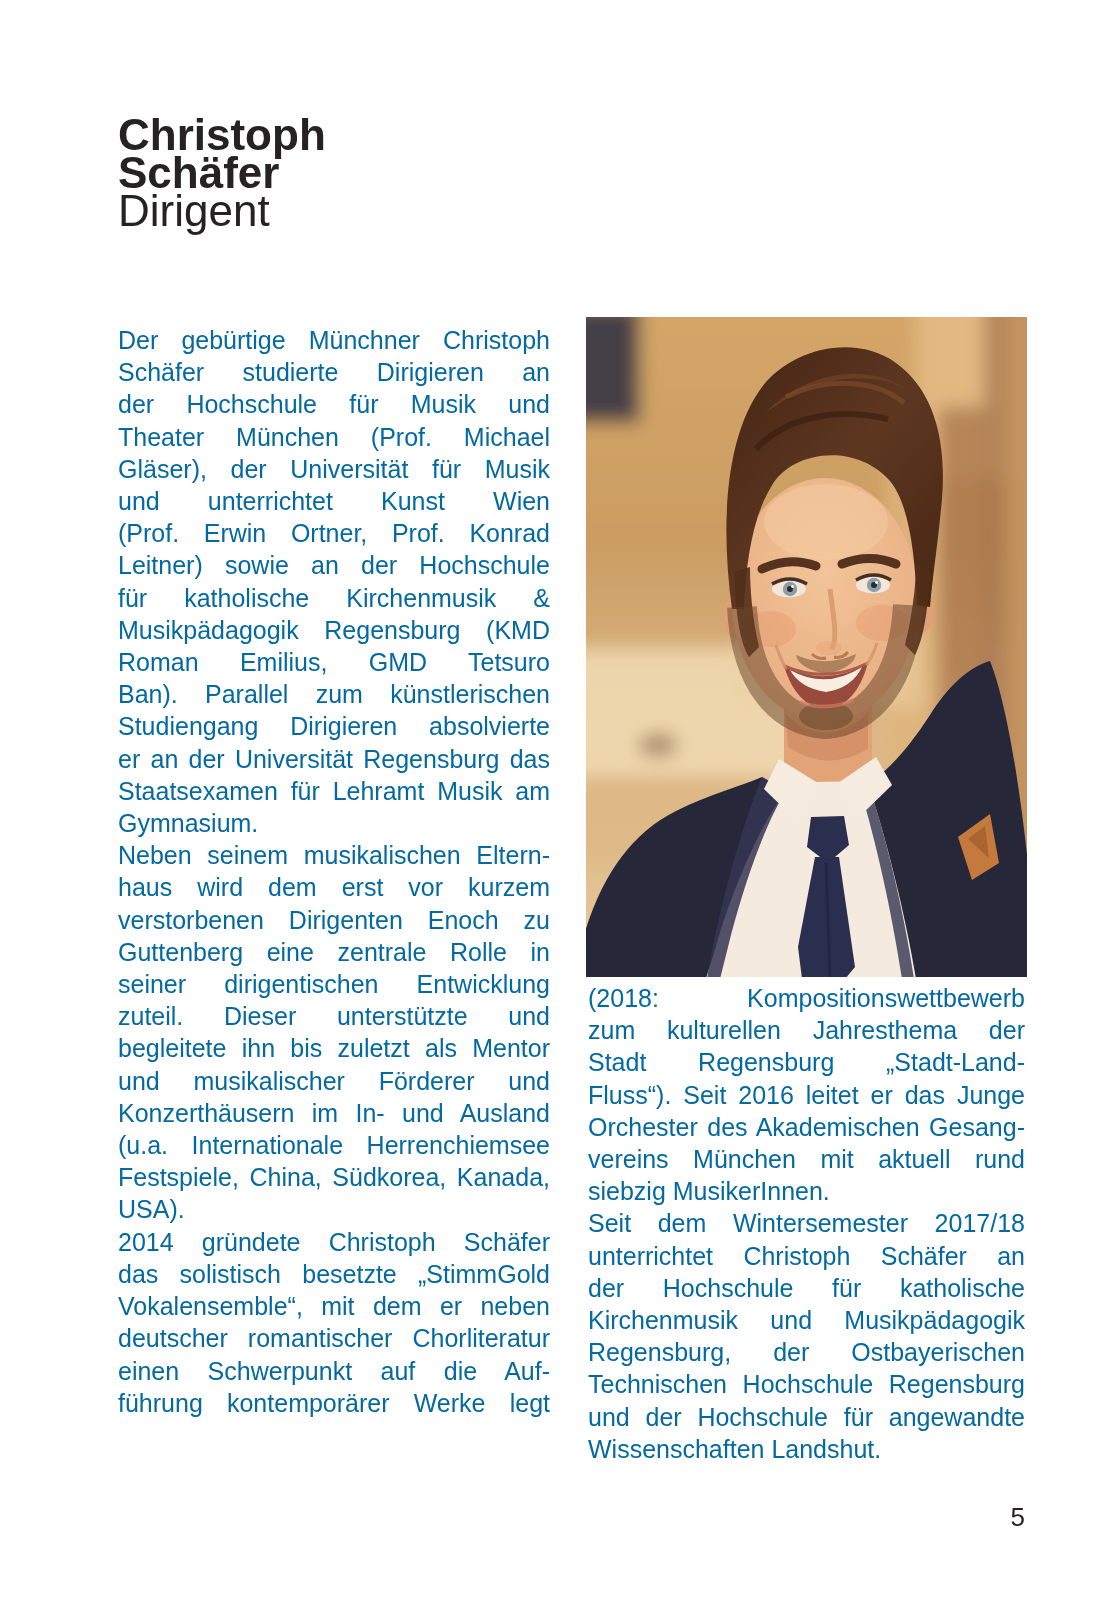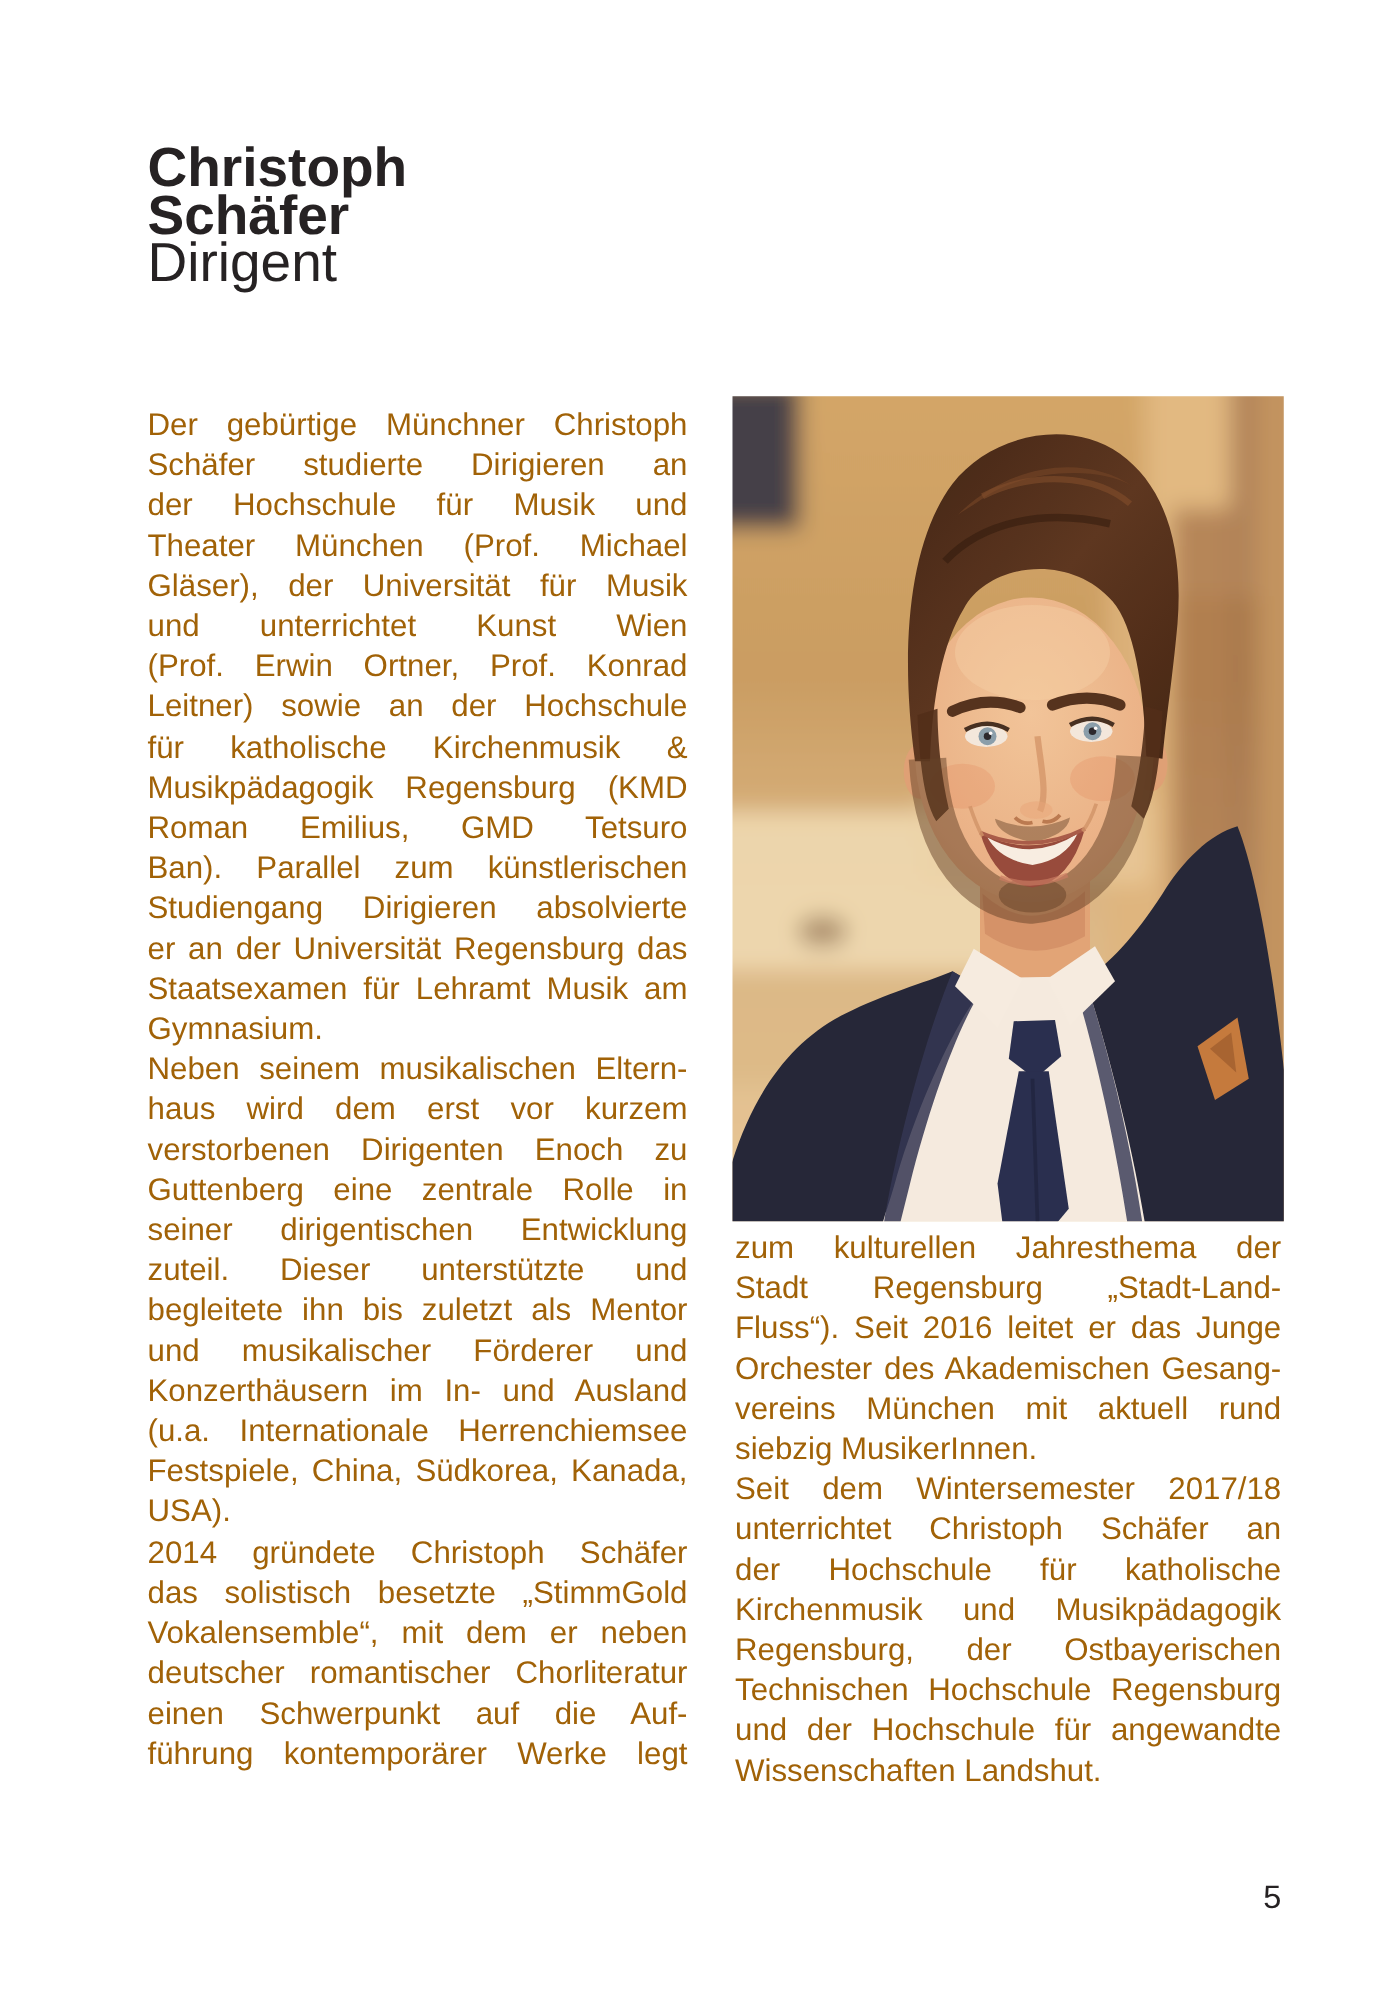--- a/index.html
+++ b/index.html
@@ -2,21 +2,21 @@
 <html><head>
 <meta charset="utf-8">
 <style>
   html,body { margin:0; padding:0; background:#ffffff; }
   .page {
     position:relative; width:1118px; height:1600px; background:#ffffff;
     font-family:"Liberation Sans", sans-serif; color:#2e2a2b; overflow:hidden;
   }
   .heading { position:absolute; left:118px; top:116px; font-size:44px; line-height:38px; color:#262223; }
   .heading .bold { font-weight:bold; }
-  .col { position:absolute; font-size:25px; line-height:32.2px; color:#a16207; }
+  .col { position:absolute; font-size:25px; line-height:32.2px; color:#0369a1; }
   .col-left  { left:118px; top:324px; width:432px; }
   .col-right { left:588px; top:982px; width:437px; }
   .para { margin:0; }
   .line { text-align:justify; text-align-last:justify; }
   .line.last { text-align-last:left; }
   .photo { position:absolute; left:586px; top:317px; width:441px; height:660px; display:block; }
   .page-number { position:absolute; left:905px; top:1502px; width:120px; text-align:right; font-size:26px; color:#262223; }
 </style>
 </head>
 <body>
@@ -177,20 +177,21 @@
         <div class="line">2014 gründete Christoph Schäfer</div>
         <div class="line">das solistisch besetzte „StimmGold</div>
         <div class="line">Vokalensemble“, mit dem er neben</div>
         <div class="line">deutscher romantischer Chorliteratur</div>
         <div class="line">einen Schwerpunkt auf die Auf-</div>
         <div class="line">führung kontemporärer Werke legt</div>
       </div>
     </section>
   <section class="col col-right">
       <div class="para">
+        <div class="line">(2018: Kompositionswettbewerb</div>
         <div class="line">zum kulturellen Jahresthema der</div>
         <div class="line">Stadt Regensburg „Stadt-Land-</div>
         <div class="line">Fluss“). Seit 2016 leitet er das Junge</div>
         <div class="line">Orchester des Akademischen Gesang-</div>
         <div class="line">vereins München mit aktuell rund</div>
         <div class="line last">siebzig MusikerInnen.</div>
       </div>
       <div class="para">
         <div class="line">Seit dem Wintersemester 2017/18</div>
         <div class="line">unterrichtet Christoph Schäfer an</div>

